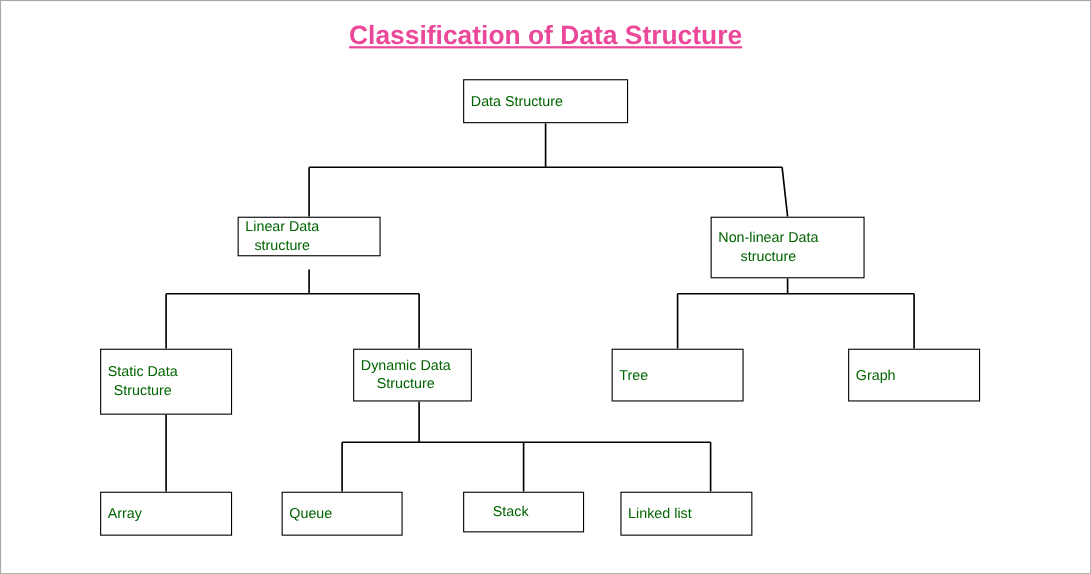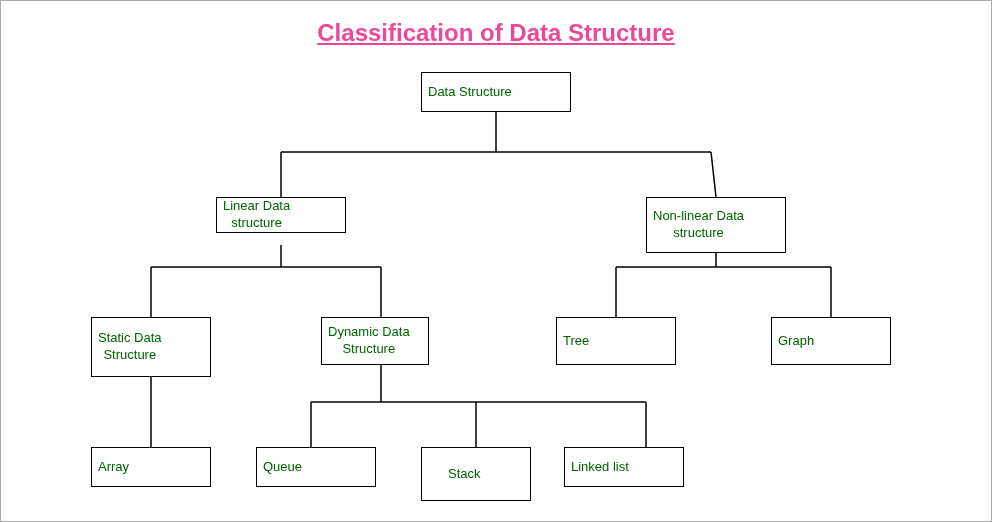--- a/index.html
+++ b/index.html
@@ -102,23 +102,23 @@
     </div>
     <div class="node" style="left:555px; top:260px; width:120px; height:48px;">
       <span>Tree</span>
     </div>
     <div class="node" style="left:770px; top:260px; width:120px; height:48px;">
       <span>Graph</span>
     </div>
     <div class="node" style="left:90px; top:390px; width:120px; height:40px;">
       <span>Array</span>
     </div>
-    <div class="node" style="left:255px; top:390px; width:120px; height:40px;">
+    <div class="node" style="left:255px; top:390px; width:110px; height:40px;">
       <span>Queue</span>
     </div>
-    <div class="node" style="left:420px; top:390px; width:110px; height:54px;padding-left:26px;">
+    <div class="node" style="left:420px; top:390px; width:110px; height:37px;padding-left:26px;">
       <span>Stack</span>
     </div>
     <div class="node" style="left:563px; top:390px; width:120px; height:40px;">
       <span>Linked list</span>
     </div>
   </div>
 </div>
 
 </body></html>

